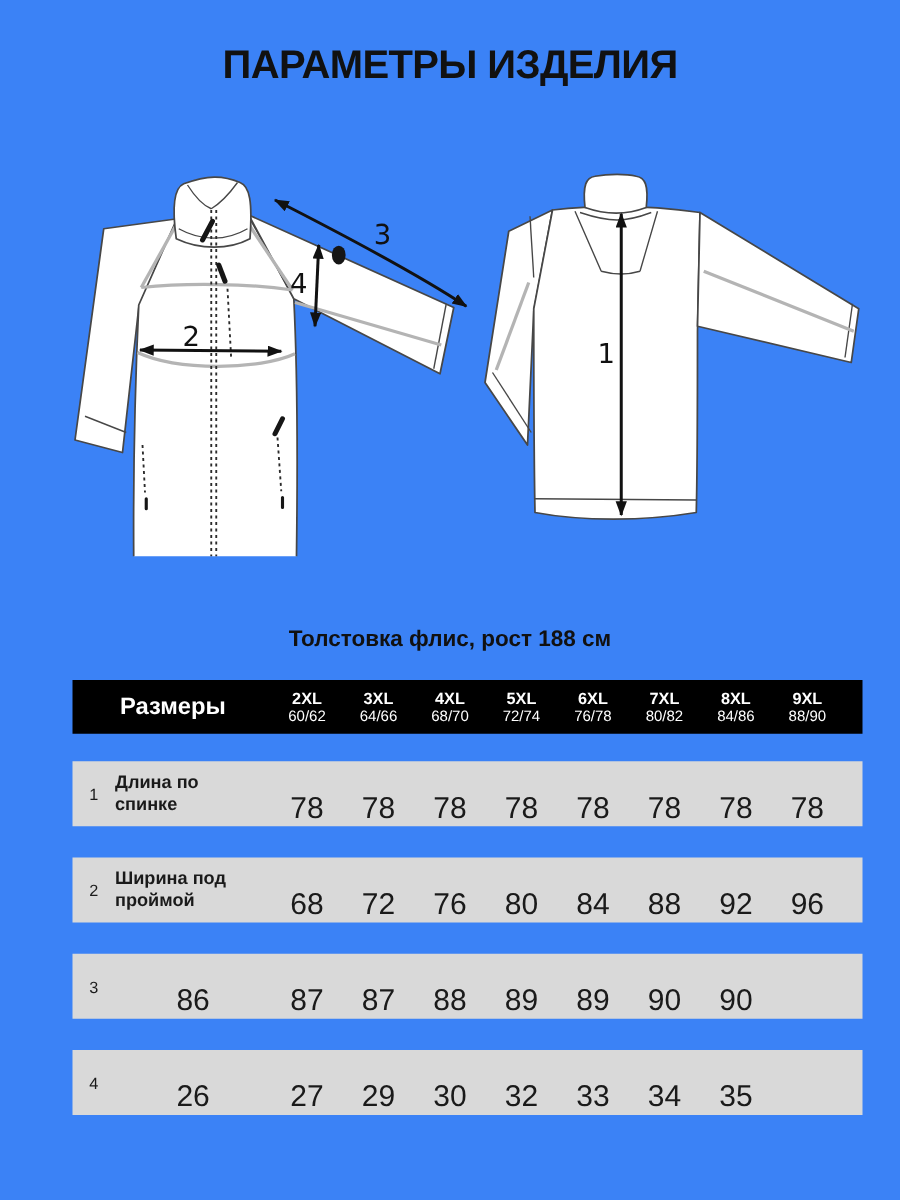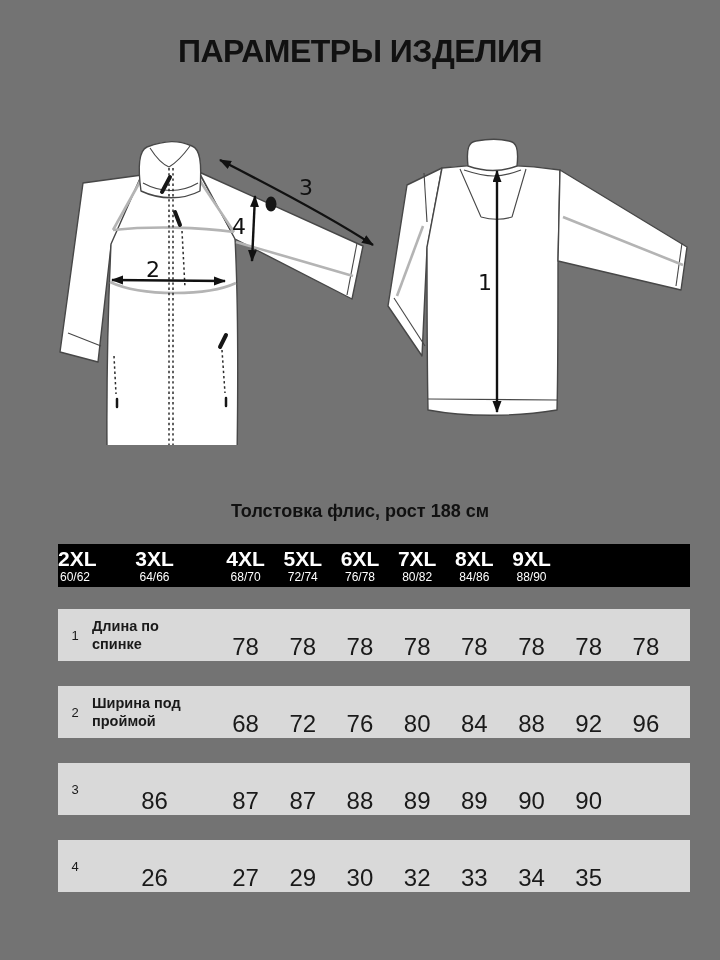--- a/index.html
+++ b/index.html
@@ -1,35 +1,35 @@
 <!DOCTYPE html>
 <html><head>
 <meta charset="utf-8">
 <style>
   html,body{margin:0;padding:0;background:#fff;}
-  .page{position:relative;width:720px;height:960px;background:#737373;overflow:hidden;
+  .page{position:relative;width:720px;height:960px;background:#3b82f6;overflow:hidden;
         font-family:"Liberation Sans",sans-serif;color:#1a1a1a;margin:0 auto;}
 
   .title{position:absolute;top:12px;left:0;width:100%;text-align:center;
          font-size:32px;font-weight:bold;letter-spacing:-0.5px;color:#111;}
 
   .figures{position:absolute;left:0;top:100px;width:720px;height:345px;}
   .fig-front{position:absolute;left:50px;top:0;}
   .fig-back{position:absolute;left:380px;top:0;}
 
   .subtitle{position:absolute;top:486px;left:0;width:100%;text-align:center;
             font-size:18px;font-weight:bold;color:#111;}
 
   .size-table{position:absolute;left:58px;top:544px;width:632px;}
   .t-header{display:grid;grid-template-columns:34px 125px repeat(8,57.2px);
             background:#000;color:#fff;height:43px;align-items:center;
             padding-right:15px;box-sizing:border-box;margin-bottom:22px;}
   .corner{grid-column:1 / span 2;padding-left:38px;font-size:19px;font-weight:bold;}
   .col-h{text-align:center;line-height:1.05;}
-  .col-h .sz{font-size:21px;font-weight:bold;}
+  .col-h .sz{font-size:13px;font-weight:bold;}
   .col-h .rg{font-size:12px;font-weight:normal;margin-top:1px;}
 
   .trow{display:grid;grid-template-columns:34px 125px repeat(8,57.2px);
         background:#d9d9d9;min-height:43px;align-items:center;
         padding-right:15px;box-sizing:border-box;margin-bottom:25px;}
   .trow:last-child{min-height:29px;margin-bottom:0;}
   .rnum{text-align:center;font-size:13px;}
   .rlabel{font-size:14.5px;font-weight:bold;line-height:1.25;white-space:pre-line;padding:3px 0;}
   .rval{text-align:center;font-size:24px;margin-top:24px;}
 
@@ -129,20 +129,21 @@
 
       <path class="arrow" d="M117,71 L117,312" marker-start="url(#mbs)" marker-end="url(#mbe)"></path>
       <text class="mlabel" x="112" y="190" text-anchor="end">1</text>
     </svg>
   </div>
 
   <h2 class="subtitle">Толстовка флис, рост 188 см</h2>
 
   <div class="size-table">
     <div class="t-header">
+      <div class="corner">Размеры</div>
 
     <div class="col-h">
           <div class="sz">2XL</div>
           <div class="rg">60/62</div>
         </div>
         <div class="col-h">
           <div class="sz">3XL</div>
           <div class="rg">64/66</div>
         </div>
         <div class="col-h">

